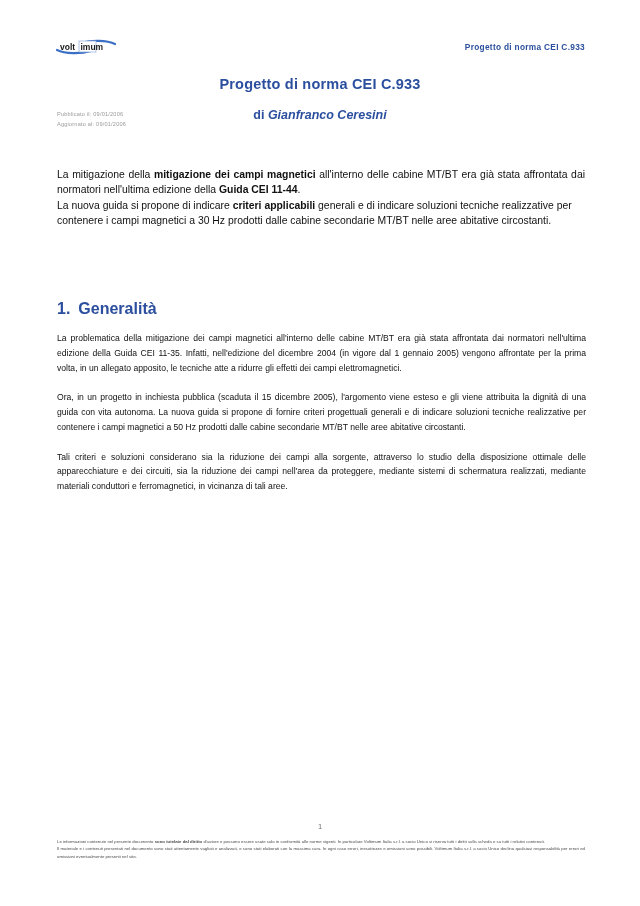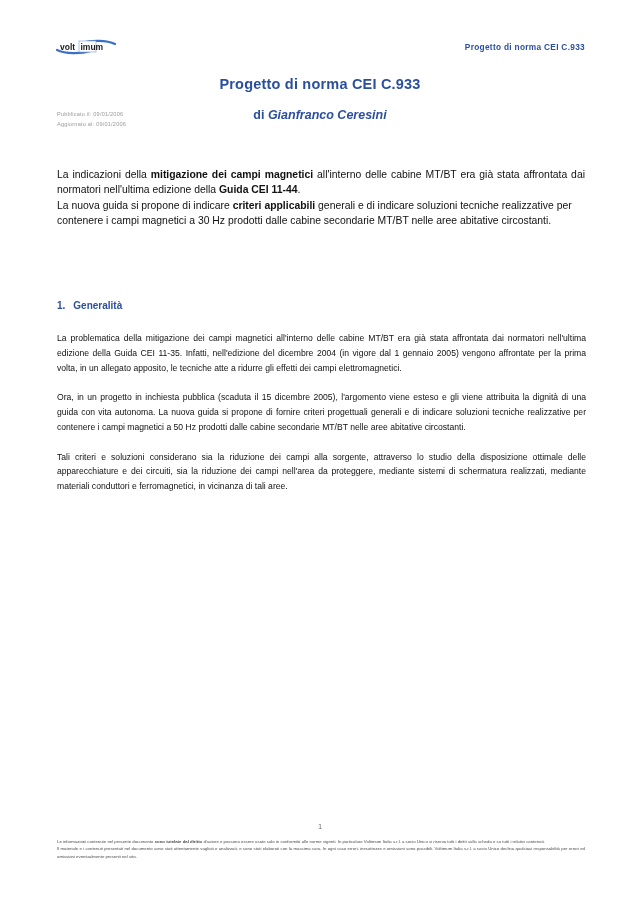--- a/index.html
+++ b/index.html
@@ -103,21 +103,21 @@
     text-align: justify;
     text-justify: inter-word;
   }
   .intro b { font-weight: bold; }
 
   
   .section-heading {
     position: absolute;
     left: 57px;
     top: 300px;
-    font-size: 10px;
+    font-size: 16px;
     font-weight: bold;
     color: #2b4f9e;
   }
   .section-heading .num { margin-right: 8px; }
 
   .body-block {
     position: absolute;
     left: 57px;
     top: 331px;
     width: 529px;
@@ -177,21 +177,21 @@
   <div class="title-author">
     <span>di </span><span class="author-name">Gianfranco Ceresini</span>
   </div>
 
   <div class="pubdates">
     <div>Pubblicato il: 09/01/2006</div>
     <div>Aggiornato al: 09/01/2006</div>
   </div>
 
   <div class="intro">
-    <p class="just"><span>La indicazioni della </span><b>mitigazione dei campi magnetici</b><span> all'interno delle cabine MT/BT era già stata affrontata dai normatori nell'ultima edizione della </span><b>Guida CEI 11-44</b><span>.</span></p>
+    <p class="just"><span>La mitigazione della </span><b>mitigazione dei campi magnetici</b><span> all'interno delle cabine MT/BT era già stata affrontata dai normatori nell'ultima edizione della </span><b>Guida CEI 11-44</b><span>.</span></p>
     <p><span>La nuova guida si propone di indicare </span><b>criteri applicabili</b><span> generali e di indicare soluzioni tecniche realizzative per contenere i campi magnetici a 30 Hz prodotti dalle cabine secondarie MT/BT nelle aree abitative circostanti.</span></p>
   </div>
 
   <div class="section-heading">
     <span class="num">1.</span><span>Generalità</span>
   </div>
 
   <div class="body-block">
     <p>La problematica della mitigazione dei campi magnetici all'interno delle cabine MT/BT era già stata affrontata dai normatori nell'ultima edizione della Guida CEI 11-35. Infatti, nell'edizione del dicembre 2004 (in vigore dal 1 gennaio 2005) vengono affrontate per la prima volta, in un allegato apposito, le tecniche atte a ridurre gli effetti dei campi elettromagnetici.</p>
     <p>Ora, in un progetto in inchiesta pubblica (scaduta il 15 dicembre 2005), l'argomento viene esteso e gli viene attribuita la dignità di una guida con vita autonoma. La nuova guida si propone di fornire criteri progettuali generali e di indicare soluzioni tecniche realizzative per contenere i campi magnetici a 50 Hz prodotti dalle cabine secondarie MT/BT nelle aree abitative circostanti.</p>

